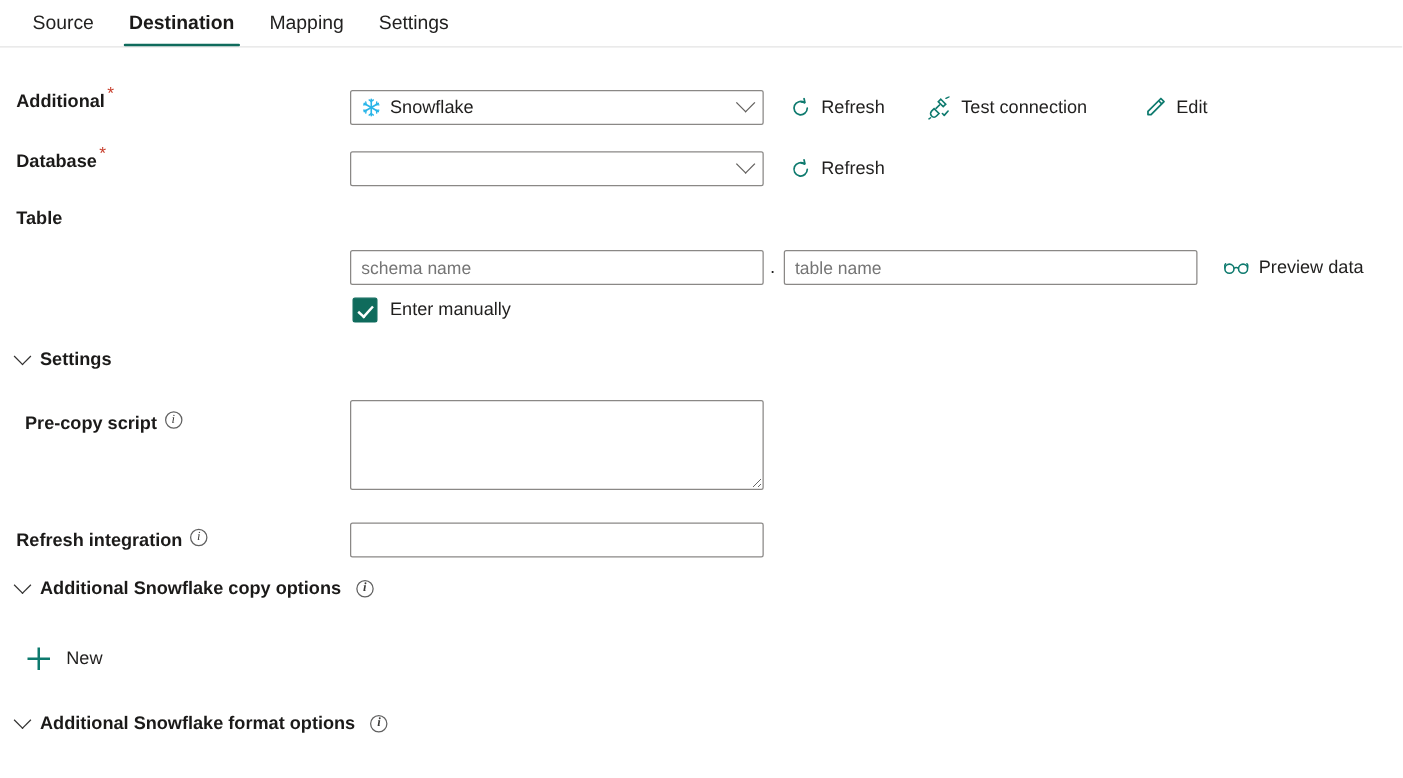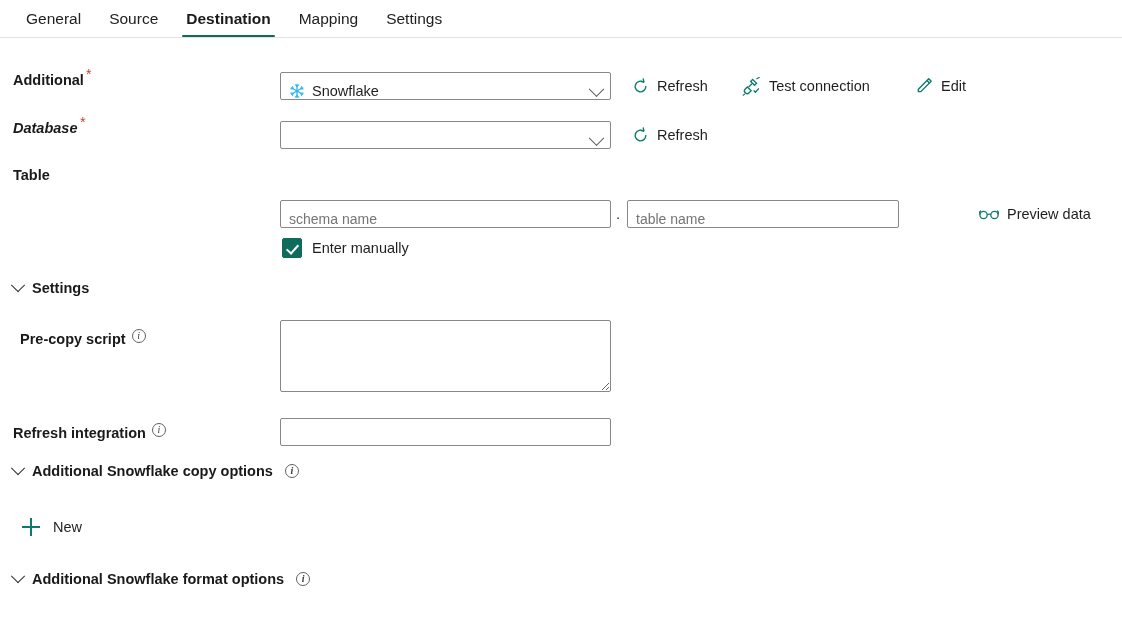--- a/index.html
+++ b/index.html
@@ -87,21 +87,21 @@
     line-height: 14px;
   }
 
   
   .ctl {
     height: 28px;
     border: 1px solid #8a8886;
     background: #fff;
     border-radius: 2px;
     display: flex;
-    align-items: flex-end;
+    align-items: center;
     padding: 0 8px;
     font-size: 14px;
     color: #201f1e;
     cursor: pointer;
   }
   .ctl.input { cursor: text; }
   .placeholder { color: #757575; font-size: 14px; }
   .chev {
     margin-left: auto;
     width: 11px; height: 11px;
@@ -202,23 +202,20 @@
   }
   .plus::before { left: 0; right: 0; top: 8px; height: 1.6px; }
   .plus::after  { top: 0; bottom: 0; left: 8px; width: 1.6px; }
 
   .dot { font-size: 15px; color: #201f1e; line-height: 28px; }
 </style>
 </head>
 <body>
 
 <div class="tabbar">
-  <div class="tab">
-    <span>General</span>
-  </div>
   <div class="tab">
     <span>Source</span>
   </div>
   <div class="tab active">
     <span>Destination</span>
   </div>
   <div class="tab">
     <span>Mapping</span>
   </div>
   <div class="tab">
@@ -285,21 +282,21 @@
   <div class="act" style="position:absolute; top:34px; left:913px;">
     <svg width="18" height="18" viewBox="0 0 16 16">
       <g fill="none" stroke="#0e7a6e" stroke-width="1.25" stroke-linejoin="round">
         <path d="M12.2 1.6 14.4 3.8 5.2 13H3v-2.2z"></path>
         <line x1="10.6" y1="3.2" x2="12.8" y2="5.4"></line>
       </g>
     </svg>
     <span>Edit</span>
   </div>
 
-  <div class="row" style="top:77px; left:13px;font-style:italic;">
+  <div class="row" style="top:77px; left:13px;">
     <div style="width:267px;">
       <span class="lbl">Database</span><span class="req">*</span>
     </div>
   </div>
 
   <div class="ctl" style="position:absolute; top:83px; left:280px; width:331px;">
     <span class="val"></span>
     <span class="chev"></span>
   </div>
 
@@ -316,21 +313,21 @@
       <span class="lbl">Table</span>
     </div>
   </div>
 
   <div class="ctl input" style="position:absolute; top:162px; left:280px; width:331px;">
     <span class="placeholder">schema name</span>
   </div>
 
   <div class="dot" style="position:absolute; top:162px; left:616px;">.</div>
 
-  <div class="ctl input" style="position:absolute; top:162px; left:627px; width:272px;">
+  <div class="ctl input" style="position:absolute; top:162px; left:627px; width:331px;">
     <span class="placeholder">table name</span>
   </div>
 
   <div class="act" style="position:absolute; top:162px; left:977px;">
     <svg width="20" height="15" viewBox="0 0 22 14">
       <g fill="none" stroke="#0e7a6e" stroke-width="1.4">
         <circle cx="5" cy="7.5" r="4"></circle>
         <circle cx="17" cy="7.5" r="4"></circle>
         <path d="M9 7.2q2-1.4 4 0"></path>
         <path d="M1 6.6q-0.8-2 0.6-3.4" stroke-linecap="round"></path>

